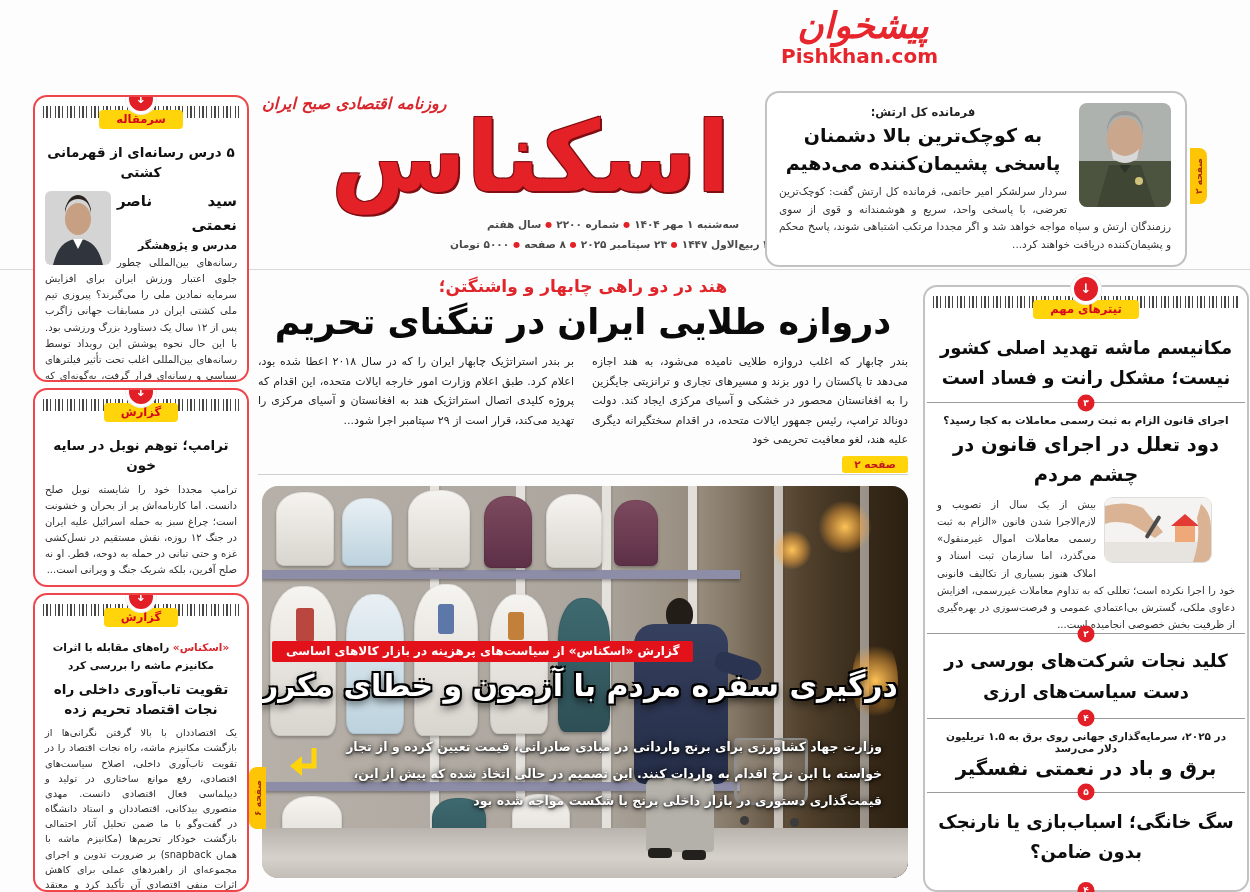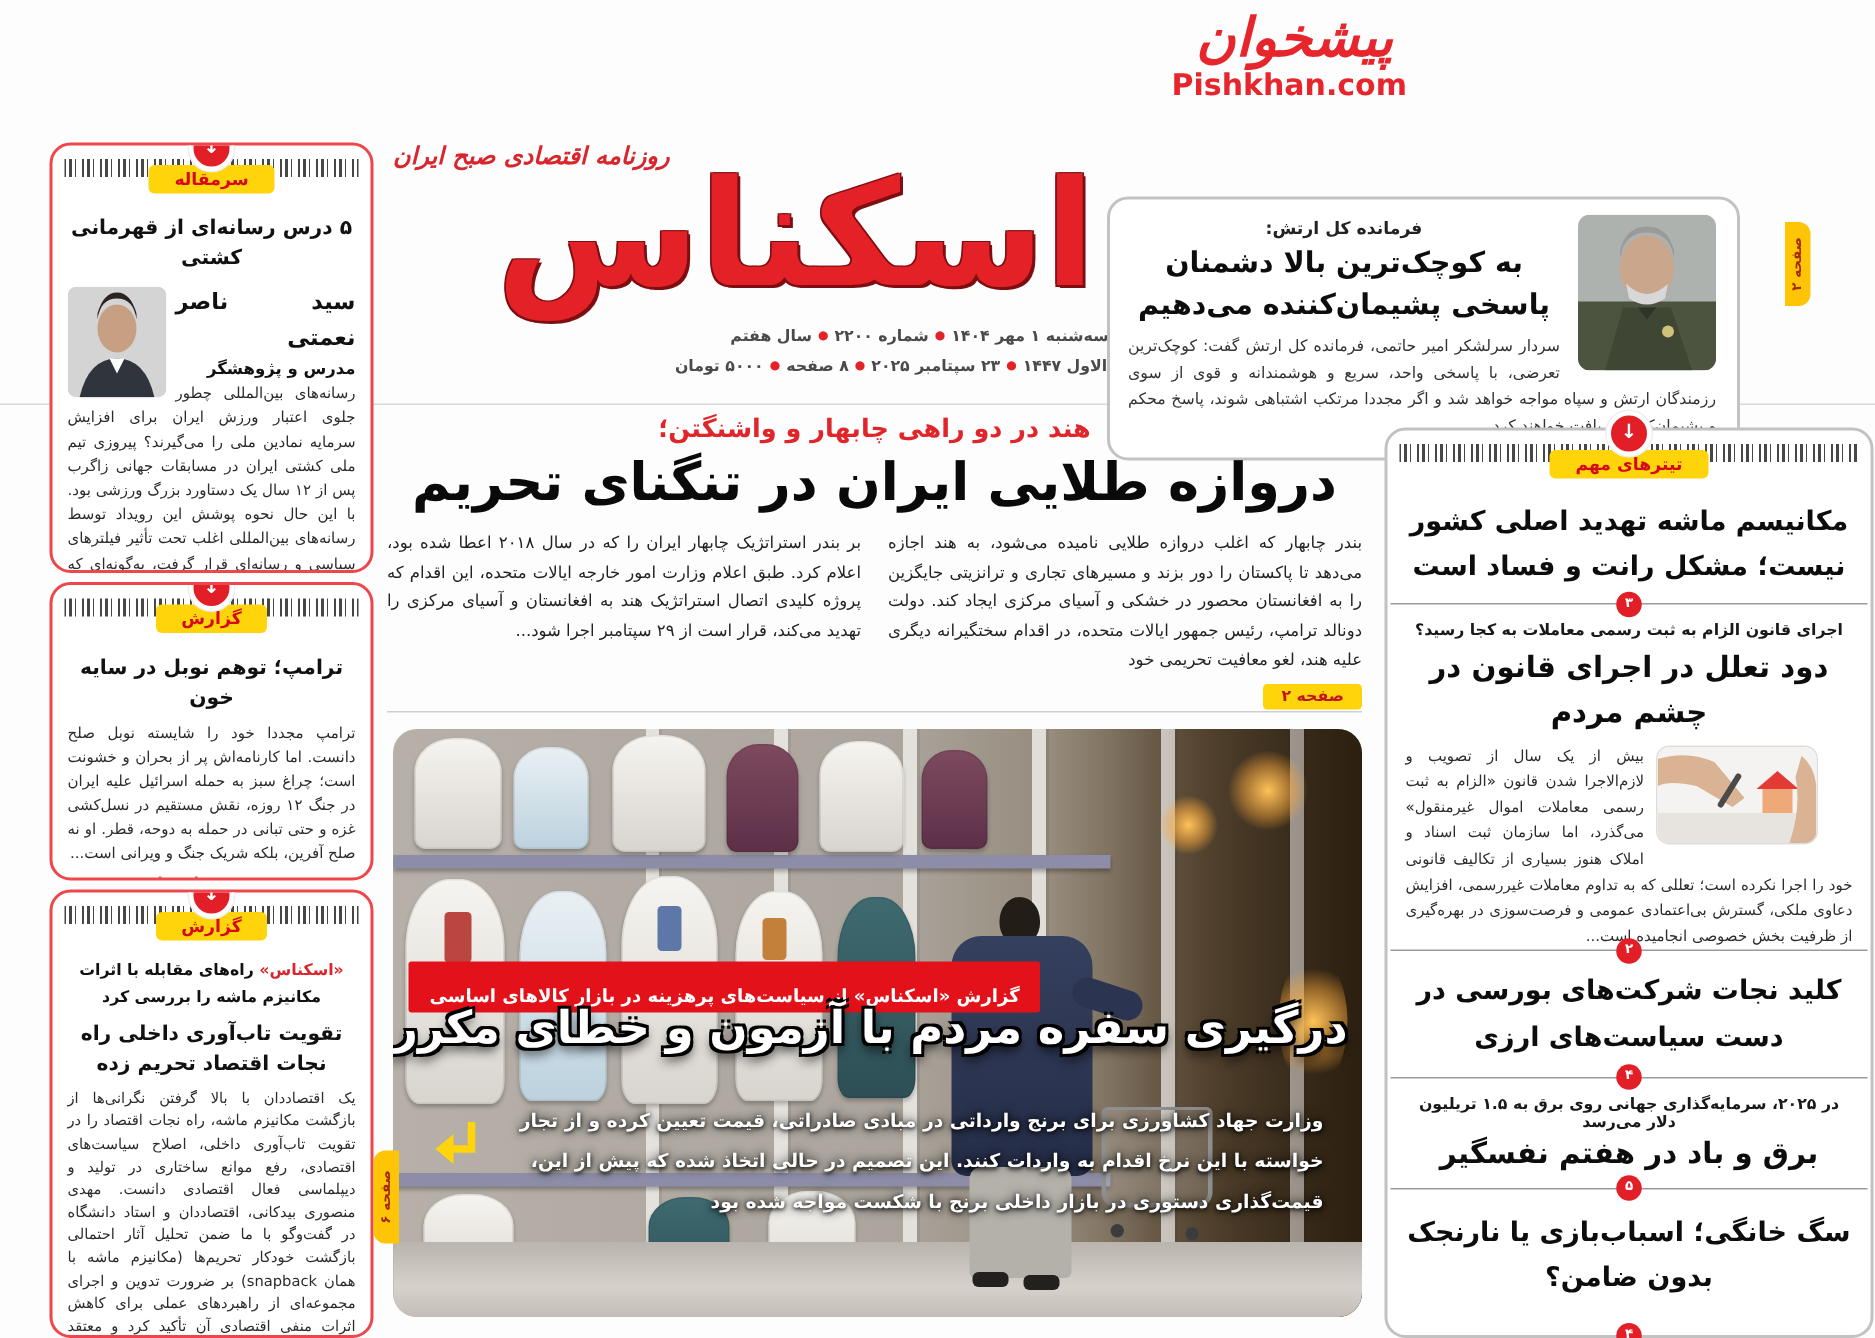--- a/index.html
+++ b/index.html
@@ -46,21 +46,21 @@
   .lbox .inner{padding:4px 10px 6px;}
   .lb-head{font-weight:bold;font-size:13.5px;color:#111;text-align:center;margin:9px 0 6px;line-height:1.5;}
   .lb-body{font-size:10px;color:#2c2c2c;text-align:justify;line-height:1.62;}
   .author-photo{float:left;width:66px;height:74px;border-radius:6px;margin:2px 6px 2px 0;overflow:hidden;}
   .auth-name{font-weight:bold;font-size:15px;color:#111;}
   .auth-role{font-weight:bold;font-size:11px;color:#111;margin-bottom:2px;}
   .lb-kicker{font-weight:bold;font-size:10.5px;color:#111;text-align:center;line-height:1.7;margin-top:8px;}
   .red-w{color:#d8262c;margin-top:44px;}
 
   
-  .army{left:738px;top:91px;width:418px;height:172px;margin-top:40px;}
+  .army{left:765px;top:91px;width:418px;height:172px;}
   .army .inner{padding:10px 14px 8px 12px;}
   .army-photo{float:right;width:92px;height:104px;border-radius:8px;overflow:hidden;margin-left:12px;}
   .army-kicker{font-size:11.5px;font-weight:bold;color:#222;text-align:center;margin-top:2px;}
   .army-head{font-size:19px;font-weight:bold;color:#0d0d0d;text-align:center;line-height:1.45;margin:3px 0 6px;}
   .army-body{font-size:10.5px;color:#333;text-align:justify;line-height:1.68;}
   .vtab{position:absolute;background:#fdc506;display:flex;align-items:center;justify-content:center;z-index:4;}
   .vtab span{transform:rotate(-90deg);white-space:nowrap;font-size:9px;font-weight:bold;color:#a52a00;}
   .vtab-army{left:1190px;top:148px;width:17px;height:56px;border-radius:0 8px 8px 0;}
   .vtab-photo{left:249px;top:767px;width:17px;height:62px;border-radius:8px 0 0 8px;}
 
@@ -96,21 +96,21 @@
   .man-head{left:404px;top:112px;width:27px;height:32px;background:#231d18;border-radius:50% 50% 46% 46%;}
   .man-torso{left:372px;top:138px;width:94px;height:160px;background:linear-gradient(180deg,#35405e,#252d47);
       border-radius:20px 20px 10px 10px;}
   .man-arm{left:452px;top:170px;width:48px;height:20px;background:#2b3450;border-radius:10px;transform:rotate(18deg);}
   .man-legs{left:384px;top:292px;width:68px;height:74px;background:#b4b1aa;border-radius:8px 8px 4px 4px;}
   .man-shoe{background:#23211e;width:24px;height:10px;border-radius:4px;}
   .cart{left:472px;top:252px;width:68px;height:62px;border:3px solid #8f8f8f;border-top-width:2px;
       border-radius:4px 4px 10px 10px;background:rgba(210,208,204,.25);}
   .cart-wheel{background:#3c3c3c;width:9px;height:9px;border-radius:50%;}
   .ph-banner{left:10px;top:155px;background:#e3121a;color:#fff;font-weight:bold;font-size:12px;
-      padding:16px 14px 4px;border-radius:2px;white-space:nowrap;text-align:right;}
+      padding:3px 14px 4px;border-radius:2px;white-space:nowrap;text-align:right;}
   .ph-head{left:0;top:182px;width:636px;text-align:center;color:#fff;font-weight:bold;font-size:30px;
       white-space:nowrap;letter-spacing:-1px;
       text-shadow:-2px -2px 0 #000,2px -2px 0 #000,-2px 2px 0 #000,2px 2px 0 #000,0 4px 8px rgba(0,0,0,.85);}
   .ph-cap{left:60px;top:248px;width:560px;text-align:right;color:#fff;font-weight:bold;font-size:12.5px;
       line-height:2.15;text-shadow:0 1px 3px #000,0 0 7px rgba(0,0,0,.95);}
   .corner-arrow{left:22px;top:258px;}
 
   
   .rcol{left:923px;top:285px;width:322px;height:603px;}
   .rc-inner{padding:0 12px;}
@@ -322,21 +322,21 @@
 
   <div class="rc-inner rc-s3">
     <div class="rc-head">کلید نجات شرکت‌های بورسی در دست سیاست‌های ارزی</div>
   </div>
   <div class="sep">
     <span class="sep-badge">۴</span>
   </div>
 
   <div class="rc-inner rc-s4">
     <div class="rc-kicker">در ۲۰۲۵، سرمایه‌گذاری جهانی روی برق به ۱.۵ تریلیون دلار می‌رسد</div>
-    <div class="rc-head">برق و باد در هفتم نفسگیر</div>
+    <div class="rc-head">برق و باد در نعمتی نفسگیر</div>
   </div>
   <div class="sep">
     <span class="sep-badge">۵</span>
   </div>
 
   <div class="rc-inner rc-s5">
     <div class="rc-head">سگ خانگی؛ اسباب‌بازی یا نارنجک بدون ضامن؟</div>
   </div>
   <span class="badge-bottom">۴</span>
 </div>

